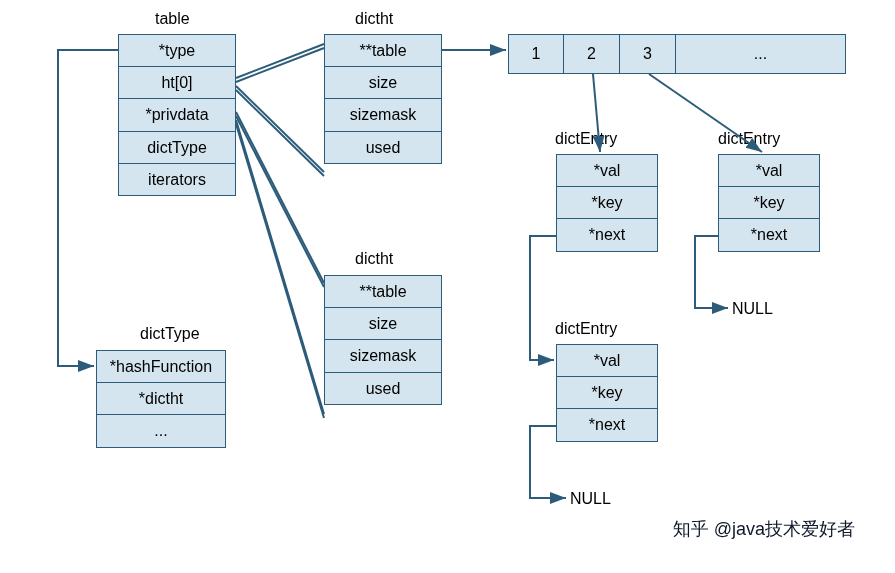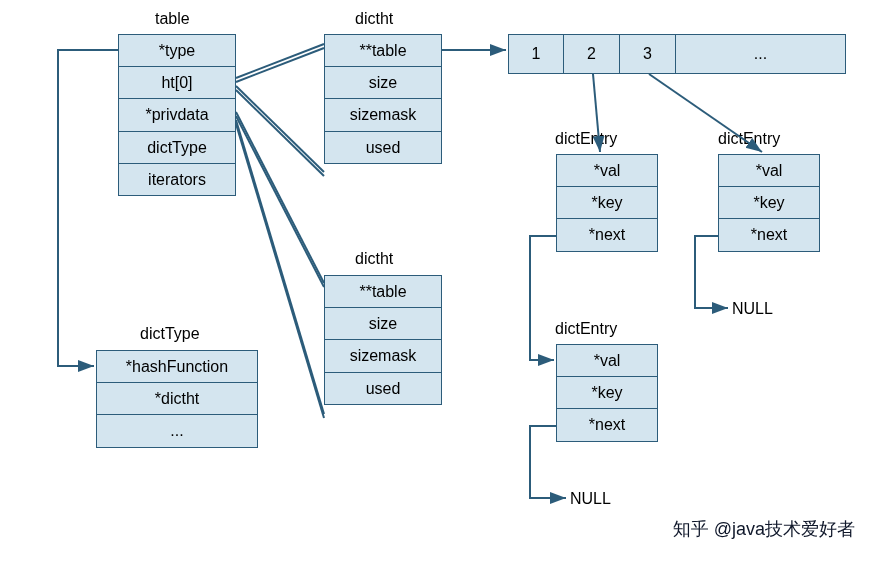--- a/index.html
+++ b/index.html
@@ -49,21 +49,21 @@
 <div class="title" style="left:155px; top:10px;">table</div>
 <div class="stack" style="position:absolute; left:118px; top:34px; width:118px;">
   <div class="cell">*type</div>
   <div class="cell">ht[0]</div>
   <div class="cell">*privdata</div>
   <div class="cell">dictType</div>
   <div class="cell">iterators</div>
 </div>
 
 <div class="title" style="left:140px; top:325px;">dictType</div>
-<div class="stack" style="position:absolute; left:96px; top:350px; width:162px;">
+<div class="stack" style="position:absolute; left:96px; top:350px; width:130px;">
   <div class="cell">*hashFunction</div>
   <div class="cell">*dictht</div>
   <div class="cell">...</div>
 </div>
 
 <div class="title" style="left:355px; top:10px;">dictht</div>
 <div class="stack" style="position:absolute; left:324px; top:34px; width:118px;">
   <div class="cell">**table</div>
   <div class="cell">size</div>
   <div class="cell">sizemask</div>

